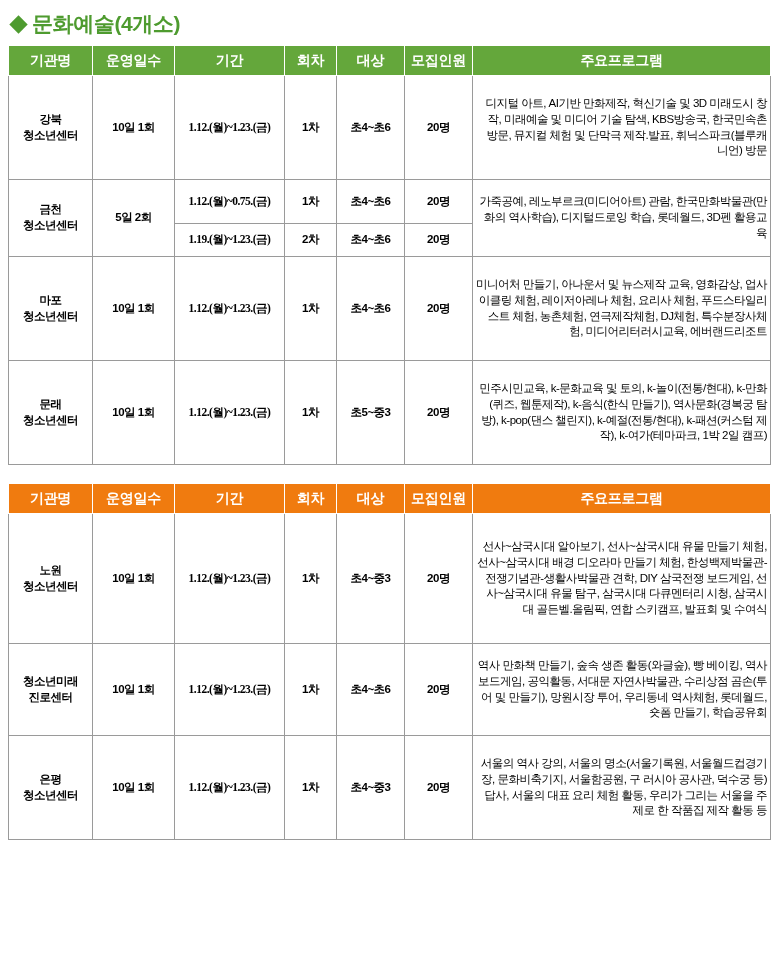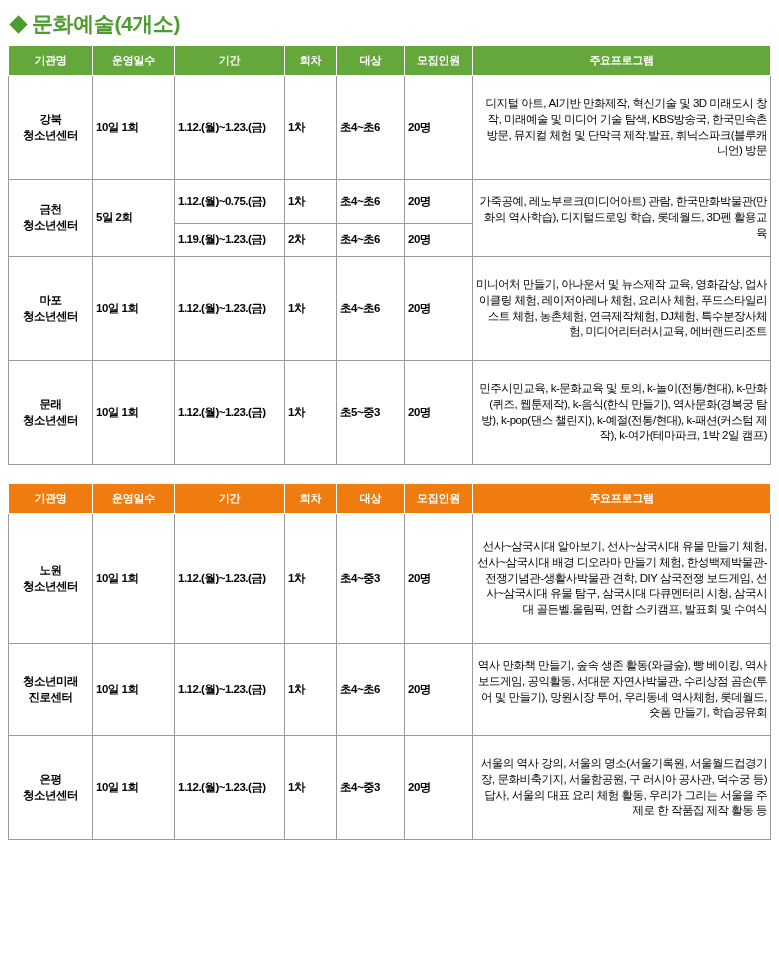--- a/index.html
+++ b/index.html
@@ -53,50 +53,50 @@
     border: 1px solid #9a9a9a;
     padding: 2px 3px;
     vertical-align: middle;
     font-size: 11.5px;
     line-height: 1.38;
     letter-spacing: -0.5px;
   }
   table.grid thead th {
     color: #ffffff;
     font-weight: bold;
-    font-size: 11px;
+    font-size: 14px;
     height: 25px;
     text-align: center;
     border-color: #ffffff;
     letter-spacing: -0.3px;
   }
   .sec-green thead th { background: #64a73b; }
   .sec-orange thead th { background: #f07b0f; }
 
-  td.c { text-align: left; }
+  td.c { text-align: center; }
   td.prog {
     text-align: right;
     padding: 4px 5px 4px 6px;
     font-size: 11.5px;
     line-height: 1.42;
   }
   td.org {
     text-align: center;
     font-weight: bold;
     font-size: 13px;
     line-height: 1.35;
     letter-spacing: -0.6px;
   }
   td.days, td.period, td.round, td.target, td.cap {
     font-weight: bold;
     font-size: 12px;
     letter-spacing: -0.5px;
   }
   td.period { font-size: 11.5px; }
-  .nowrap { white-space: nowrap; }
+  .nowrap { white-space: nowrap; font-family: Liberation Serif, serif; }
 
   col.c-org { width: 84px; }
   col.c-days { width: 82px; }
   col.c-period { width: 110px; }
   col.c-round { width: 52px; }
   col.c-target { width: 68px; }
   col.c-cap { width: 68px; }
   col.c-prog { width: auto; }
 </style>
 </head>

